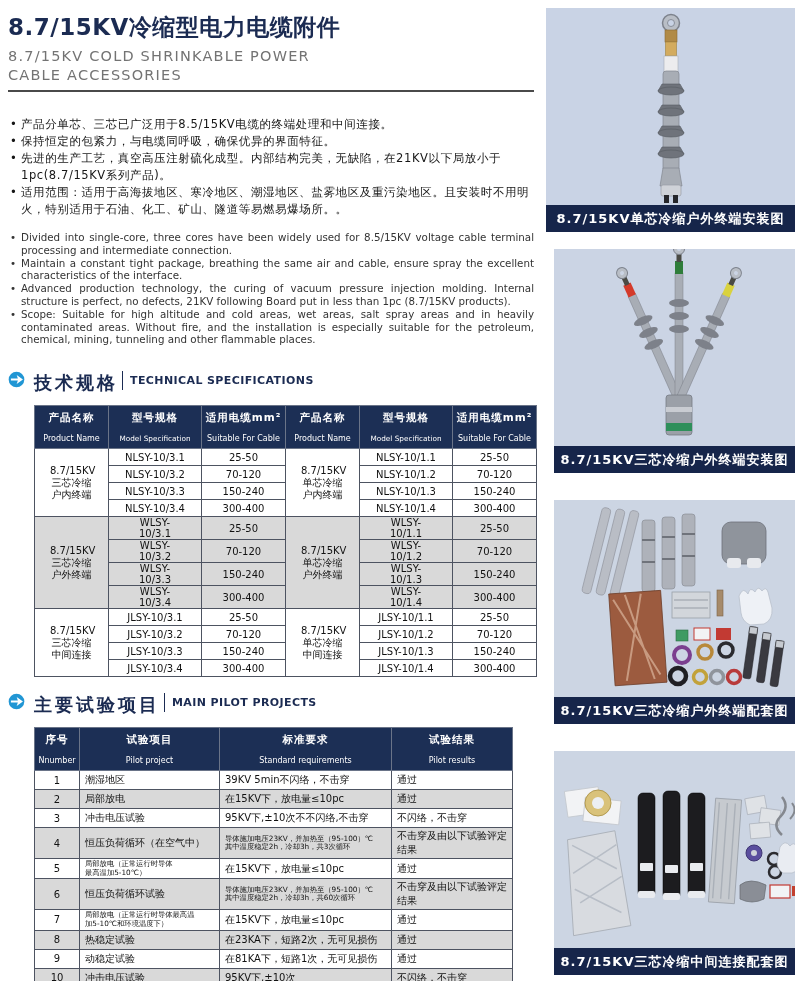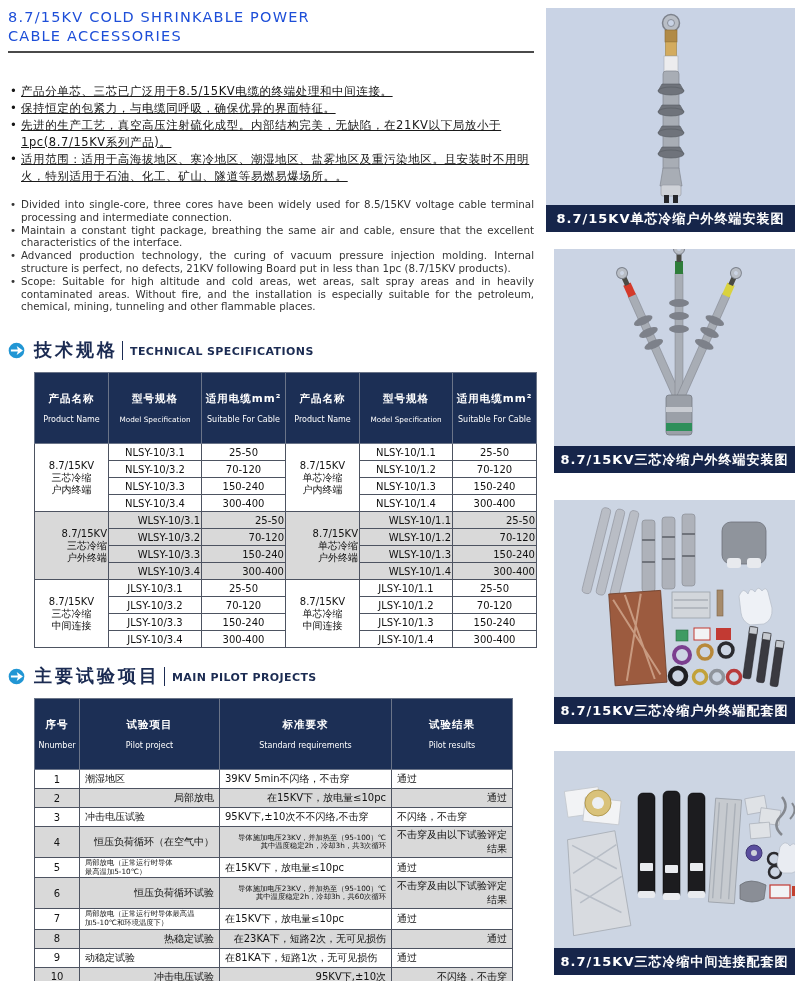--- a/index.html
+++ b/index.html
@@ -8,49 +8,49 @@
     width: 800px; height: 981px; position: relative; overflow: hidden;
     font-family: "DejaVu Sans", "Liberation Sans", sans-serif;
     color:#1a1a1a;
   }
   .page { display:flex; padding: 8px 5px 0 8px; }
   .left-col { width: 532px; padding-right: 6px; }
   .right-col { width: 249px; margin-left: 6px; padding-top: 0; }
 
   
   h1.title { font-size: 23px; font-weight: bold; color:#1b2b52; letter-spacing: .5px; margin: 4px 0 4px 0; }
-  .subtitle { color:#1d4ed8; font-size: 14.5px; letter-spacing: 1.2px; line-height: 19px; font-weight: 500; }
+  .subtitle { color:#737373; font-size: 14.5px; letter-spacing: 1.2px; line-height: 19px; font-weight: 500; }
   .title-rule { border-bottom: 2px solid #4a4a4a; margin-top: 5px; }
 
   
-  ul.bullets-zh { list-style:none; margin-top: 30px; text-decoration: underline; }
+  ul.bullets-zh { list-style:none; margin-top: 24px; }
   ul.bullets-zh li { position:relative; padding-left: 13px; font-size: 11.5px; letter-spacing: .6px; line-height: 17px; color:#161616; }
   ul.bullets-zh li::before { content:"•"; position:absolute; left:2px; top:0; }
   ul.bullets-en { list-style:none; margin-top: 13px; }
   ul.bullets-en li { position:relative; padding-left: 13px; font-size: 10.3px; line-height: 12.8px; color:#333; text-align: justify; }
   ul.bullets-en li::before { content:"•"; position:absolute; left:2px; top:0; }
 
   
-  .section-head { display:flex; align-items:center; margin: 25px 0 10px 0; }
+  .section-head { display:flex; margin: 25px 0 10px 0; }
   .sec-icon { width:17px; height:17px; display:inline-block; margin-right:9px; flex:none; }
   .sec-zh { font-size: 18px; font-weight: bold; color:#1b2b52; letter-spacing: 3px; }
   .sec-sep { width:1px; height:19px; background:#1b2b52; margin: 0 7px 0 4px; }
   .sec-en { font-size: 11px; font-weight: bold; color:#1b2b52; letter-spacing: .4px; padding-top:3px; }
 
   
   table { border-collapse: collapse; margin-left: 26px; table-layout: fixed; }
   th, td { border: 1px solid #4d5361; }
-  thead th { background:#1c2f55; color:#fff; border-color:#6a7488; padding: 19px 1px; vertical-align: middle; }
+  thead th { background:#1c2f55; color:#fff; border-color:#6a7488; padding: 5px 1px; vertical-align: middle; }
   th .hz { font-size: 10.5px; font-weight: bold; letter-spacing: 1px; }
   th .he { font-size: 8px; font-weight: normal; margin-top: 9px; }
-  tr.shaded td { background:#d9d9d9;text-align:right; }
+  tr.shaded td { background:#d9d9d9; }
 
   
   .spec-table { width: 478px; }
-  .spec-table td { text-align:center; font-size: 10px; height: 17px; padding: 0 1px; color:#111; }
+  .spec-table td { text-align:center; font-size: 10px; height: 17px; padding: 0 15px; color:#111; }
   .spec-table td.pname { font-size: 10px; line-height: 12px; margin-left: 24px; }
   .spec-table th.w-name { width: 74px; } .spec-table th.w-model { width: 93px; } .spec-table th.w-cable { width: 84px; }
   .spec-table th.w-model .he { font-size: 7.3px; }
 
   
   .pilot-table { width: 478px; margin-top: 2px; }
   .pilot-table td { font-size: 10px; height: 19px; padding: 1px 5px; color:#111; vertical-align: middle; }
   .pilot-table td.col-no { text-align:center; }
   .pilot-table td.small { font-size: 7.3px; line-height: 8.6px; letter-spacing:0; }
   .pilot-table col.c-no { width: 45px; }
@@ -69,35 +69,36 @@
     font-size: 13px; font-weight: bold; letter-spacing: 1px;
   }
 </style>
 </head>
 <body>
 
 <div class="page">
 
   <div class="left-col">
 
+    <h1 class="title">8.7/15KV冷缩型电力电缆附件</h1>
     <div class="subtitle">
       <div>8.7/15KV COLD SHRINKABLE POWER</div>
       <div>CABLE ACCESSORIES</div>
     </div>
     <div class="title-rule"></div>
 
     <ul class="bullets-zh">
         <li>产品分单芯、三芯已广泛用于8.5/15KV电缆的终端处理和中间连接。</li>
         <li>保持恒定的包紧力，与电缆同呼吸，确保优异的界面特征。</li>
         <li>先进的生产工艺，真空高压注射硫化成型。内部结构完美，无缺陷，在21KV以下局放小于1pc(8.7/15KV系列产品)。</li>
         <li>适用范围：适用于高海拔地区、寒冷地区、潮湿地区、盐雾地区及重污染地区。且安装时不用明火，特别适用于石油、化工、矿山、隧道等易燃易爆场所。。</li>
       </ul>
     <ul class="bullets-en">
         <li>Divided into single-core, three cores have been widely used for 8.5/15KV voltage cable terminal processing and intermediate connection.</li>
-        <li>Maintain a constant tight package, breathing the same air and cable, ensure that the excellent characteristics of the interface.</li>
+        <li>Maintain a constant tight package, breathing the same air and cable, ensure spray the excellent characteristics of the interface.</li>
         <li>Advanced production technology, the curing of vacuum pressure injection molding. Internal structure is perfect, no defects, 21KV following Board put in less than 1pc (8.7/15KV products).</li>
         <li>Scope: Suitable for high altitude and cold areas, wet areas, salt spray areas and in heavily contaminated areas. Without fire, and the installation is especially suitable for the petroleum, chemical, mining, tunneling and other flammable places.</li>
       </ul>
 
     <div class="section-head">
       <span class="sec-icon">
         <svg viewBox="0 0 20 20" width="17" height="17" aria-hidden="true">
           <circle cx="10" cy="10" r="9.2" fill="#2196d4"></circle>
           <path d="M10.2 4.6 L17.6 10 L10.2 15.4 L11.6 11.2 L3.4 11.2 L3.4 8.8 L11.6 8.8 Z" fill="#fff"></path>
         </svg>

